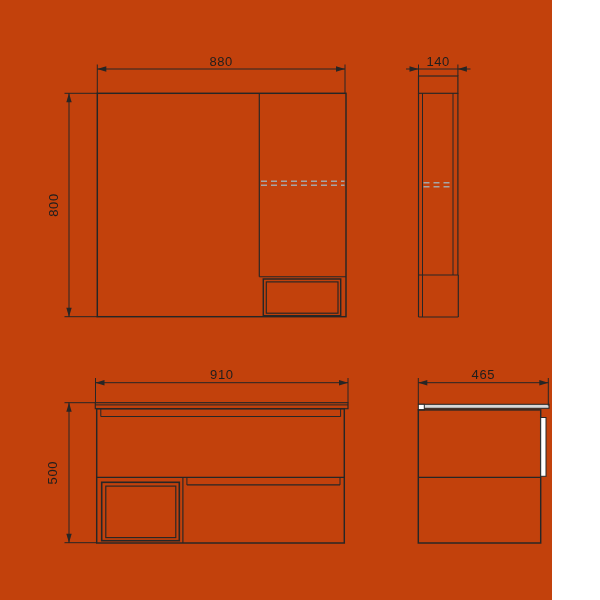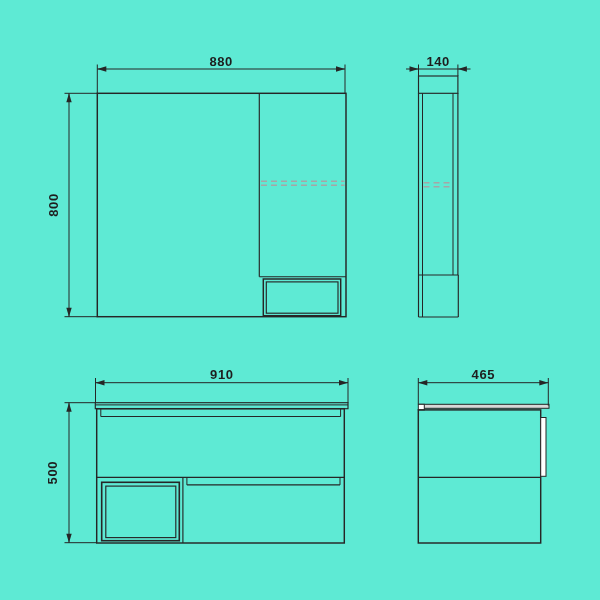--- a/index.html
+++ b/index.html
@@ -1,17 +1,17 @@
 <!DOCTYPE html>
 <html><head>
 <meta charset="utf-8">
 <style>
   html,body{margin:0;padding:0;background:#ffffff;}
-  .stage{position:relative;width:600px;height:600px;background:#5eead4;overflow:hidden;
-         font-family:"Liberation Sans", sans-serif;font-weight:bold;}
+  .stage{position:relative;width:552px;height:600px;background:#c2410c;overflow:hidden;
+         font-family:"Liberation Sans", sans-serif;}
   svg{display:block;}
   .ln{stroke:#262626;fill:none;stroke-width:1.3;stroke-linecap:butt;}
   .w14{stroke-width:1.45;}
   .w12{stroke-width:1.15;}
   .w10{stroke-width:1;}
   .w16{stroke-width:1.6;}
   .dash{stroke:#a6a6a6;stroke-width:1.6;fill:none;stroke-dasharray:6 4;}
   .dim{stroke:#262626;stroke-width:1;fill:none;}
   .arr{fill:#262626;stroke:none;}
   .gray{fill:#d8d8d8;}

